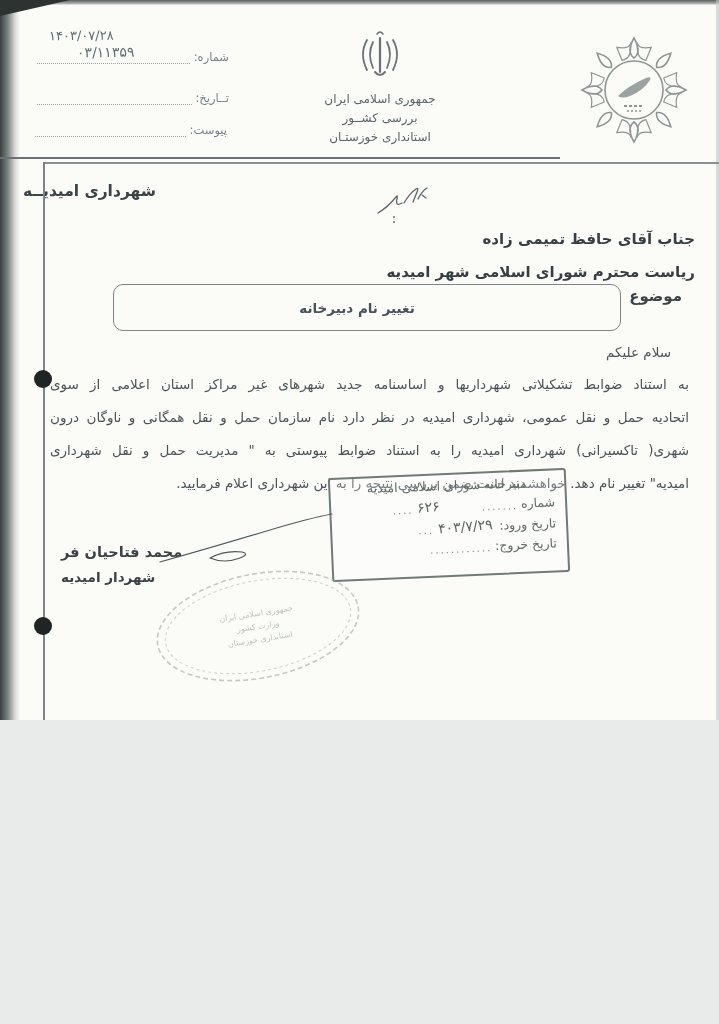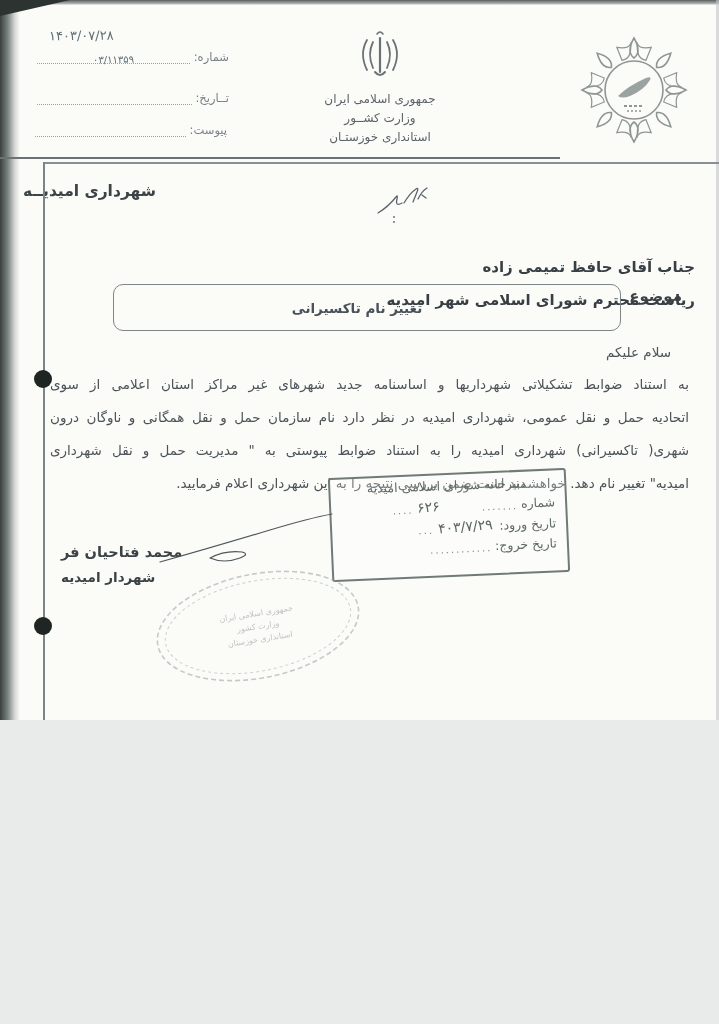--- a/index.html
+++ b/index.html
@@ -18,42 +18,42 @@
 
   
   .hw{color:#5e6f74;}
   .hw-date{position:absolute;top:28px;right:605px;font-size:13px;letter-spacing:2px;transform:rotate(-.5deg);}
   .field-row{position:absolute;width:192px;display:flex;align-items:flex-end;direction:rtl;font-size:11.5px;color:#79838a;}
   .field-row .lbl{letter-spacing:1px;padding-left:4px;white-space:nowrap;}
   .field-row .dots{flex:1;border-bottom:1.4px dotted #9aa2a6;height:12px;}
   #row-no{top:50px;right:490px;}
   #row-date{top:91px;right:490px;}
   #row-attach{top:123px;right:492px;}
-  .hw-number{position:absolute;top:54px;right:585px;font-size:10px;letter-spacing:1.5px;transform:rotate(-1deg);}
+  .hw-number{position:absolute;top:44px;right:585px;font-size:14px;letter-spacing:1.5px;transform:rotate(-1deg);}
 
   
   .lh-center{position:absolute;top:28px;left:296px;width:168px;text-align:center;direction:rtl;}
   .lh-center .lines div{font-size:12px;color:#5c646a;line-height:19px;letter-spacing:.5px;}
   .emblem{display:block;margin:0 auto 6px auto;}
 
   
   .org-title{position:absolute;top:144px;right:563px;font-size:15.5px;font-weight:bold;color:#3c4347;
     letter-spacing:1px;white-space:nowrap;margin-top:38px;}
   .org-rule{position:absolute;top:157px;left:0;width:560px;height:2px;background:#6c7274;}
 
   
   .frame-left{position:absolute;left:43px;top:162px;width:2px;height:830px;background:#7d8486;}
   .frame-top{position:absolute;left:43px;top:162px;width:676px;height:2px;background:#8a9092;}
   .frame-bottom{position:absolute;left:43px;top:990px;width:674px;height:2px;background:#6f7678;}
 
   .punch-dot{position:absolute;left:34px;width:18px;height:18px;border-radius:50%;background:#1f2523;}
 
   
   .addressee{position:absolute;top:223px;right:24px;text-align:right;font-weight:bold;color:#383f44;
-    font-size:15px;line-height:33px;margin-top:28px;}
+    font-size:15px;line-height:33px;}
   .subject-label{position:absolute;top:287px;right:37px;font-size:15px;font-weight:bold;color:#3c4347;}
   .subject-box{position:absolute;top:284px;left:113px;width:506px;height:45px;border:1.4px solid #7e8587;
     border-radius:10px;display:flex;align-items:center;justify-content:center;}
   .subject-value{font-size:13.5px;font-weight:bold;color:#49525a;letter-spacing:.3px;margin-right:20px;}
 
   .salutation{position:absolute;top:344px;right:48px;font-size:13.5px;color:#4c545a;}
   .body-text{position:absolute;top:368px;right:30px;left:50px;font-size:13.5px;color:#4b5358;
     line-height:33px;direction:rtl;}
   .body-text .jline{text-align:justify;text-align-last:justify;}
   .body-text .lline{text-align:right;}
@@ -119,21 +119,21 @@
         <path d="M20 6 Q23 2 26 6" stroke-width="1.6"></path>
         <path d="M16 14 Q10 26 16 40" stroke-width="1.8"></path>
         <path d="M30 14 Q36 26 30 40" stroke-width="1.8"></path>
         <path d="M10 12 Q2 26 10 42" stroke-width="1.8"></path>
         <path d="M36 12 Q44 26 36 42" stroke-width="1.8"></path>
         <path d="M18 44 Q23 50 28 44" stroke-width="2"></path>
       </g>
     </svg>
     <div class="lines">
       <div>جمهوری اسلامی ایران</div>
-      <div>وزارت کشــور</div>
+      <div>بررسی کشــور</div>
       <div>استانداری خوزستـان</div>
     </div>
   </div>
 
   <svg style="position:absolute;top:34px;left:580px" width="108" height="112" viewBox="0 0 108 112">
     <g fill="none" stroke="#8d9693" stroke-width="1.6">
       <g id="petals">
         <path d="M54 4 Q46 18 54 24 Q62 18 54 4 Z" transform="rotate(0 54 56)"></path>
         <path d="M54 4 Q46 18 54 24 Q62 18 54 4 Z" transform="rotate(45 54 56)"></path>
         <path d="M54 4 Q46 18 54 24 Q62 18 54 4 Z" transform="rotate(90 54 56)"></path>
@@ -179,21 +179,21 @@
     </g>
   </svg>
 
   <div class="addressee">
     <div>جناب آقای حافظ تمیمی زاده</div>
     <div>ریاست محترم شورای اسلامی شهر امیدیه</div>
   </div>
 
   <div class="subject-label">موضوع</div>
   <div class="subject-box">
-    <span class="subject-value">تغییر نام تاکسیرانی</span>
+    <span class="subject-value">تغییر نام دبیرخانه</span>
   </div>
 
   <div class="salutation">سلام علیکم</div>
   <div class="body-text">
     <div class="jline">به استناد ضوابط تشکیلاتی شهرداریها و اساسنامه جدید شهرهای غیر مراکز استان اعلامی از سوی</div>
     <div class="jline">اتحادیه حمل و نقل عمومی، شهرداری امیدیه در نظر دارد نام سازمان حمل و نقل همگانی و ناوگان درون</div>
     <div class="jline">شهری( تاکسیرانی) شهرداری امیدیه را به استناد ضوابط پیوستی به " مدیریت حمل و نقل شهرداری</div>
     <div class="lline">امیدیه" تغییر نام دهد. خواهشمند است ضمن بررسی نتیجه را به این شهرداری اعلام فرمایید.</div>
   </div>
 

